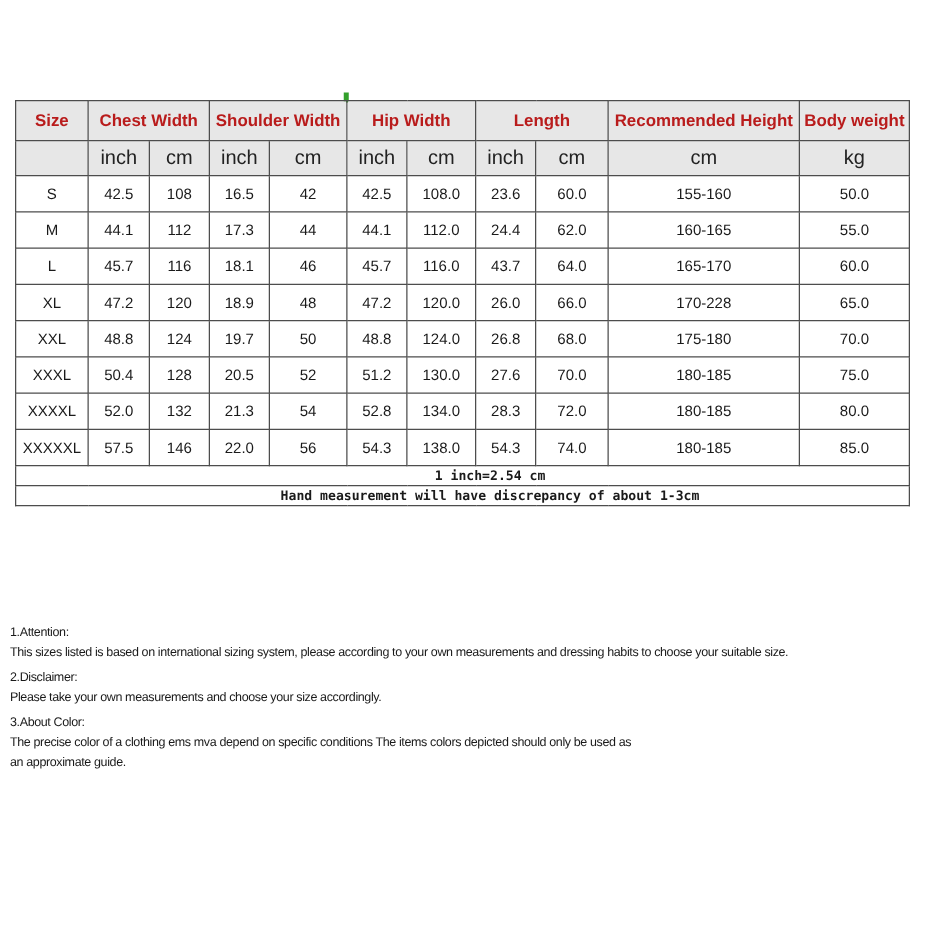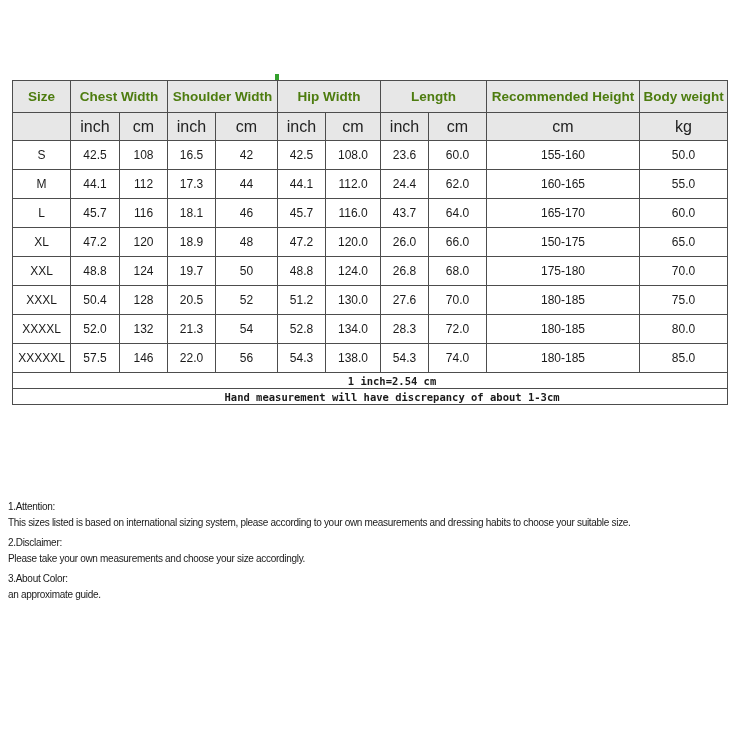--- a/index.html
+++ b/index.html
@@ -27,21 +27,21 @@
     text-align: center;
     vertical-align: middle;
     padding: 0;
     overflow: hidden;
   }
   tr.head th {
     height: 31px;
     background: #e7e7e7;
     font-size: 13.5px;
     font-weight: bold;
-    color: #4d7c0f;
+    color: #b91c1c;
   }
   tr.units td {
     height: 27px;
     background: #e7e7e7;
     font-size: 16px;
     color: #222222;
   }
   tr.data td {
     height: 28px;
     background: #ffffff;
@@ -164,21 +164,21 @@
       <tr class="data">
         <td>XL</td>
         <td>47.2</td>
         <td>120</td>
         <td>18.9</td>
         <td>48</td>
         <td>47.2</td>
         <td>120.0</td>
         <td>26.0</td>
         <td>66.0</td>
-        <td>150-175</td>
+        <td>170-228</td>
         <td>65.0</td>
       </tr>
       <tr class="data">
         <td>XXL</td>
         <td>48.8</td>
         <td>124</td>
         <td>19.7</td>
         <td>50</td>
         <td>48.8</td>
         <td>124.0</td>
@@ -239,17 +239,18 @@
     <div class="note-section">
       <div class="note-line">1.Attention:</div>
       <div class="note-line">This sizes listed is based on international sizing system, please according to your own measurements and dressing habits to choose your suitable size.</div>
     </div>
     <div class="note-section">
       <div class="note-line">2.Disclaimer:</div>
       <div class="note-line">Please take your own measurements and choose your size accordingly.</div>
     </div>
     <div class="note-section">
       <div class="note-line">3.About Color:</div>
+      <div class="note-line">The precise color of a clothing ems mva depend on specific conditions The items colors depicted should only be used as</div>
       <div class="note-line">an approximate guide.</div>
     </div>
   </div>
 
 </div>
 
 </body></html>

